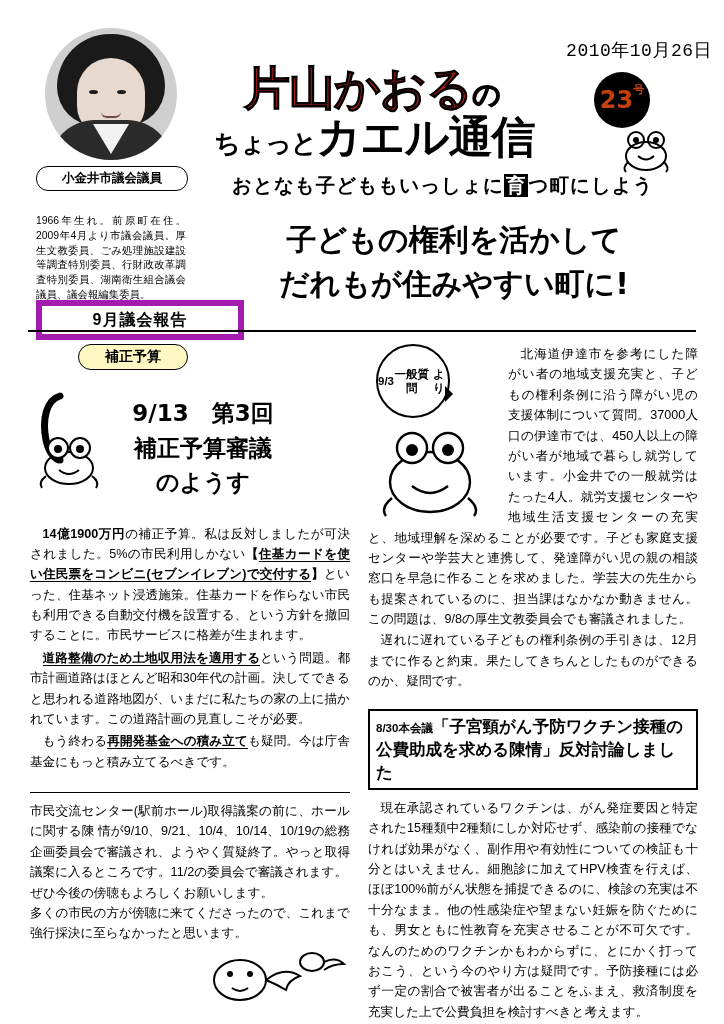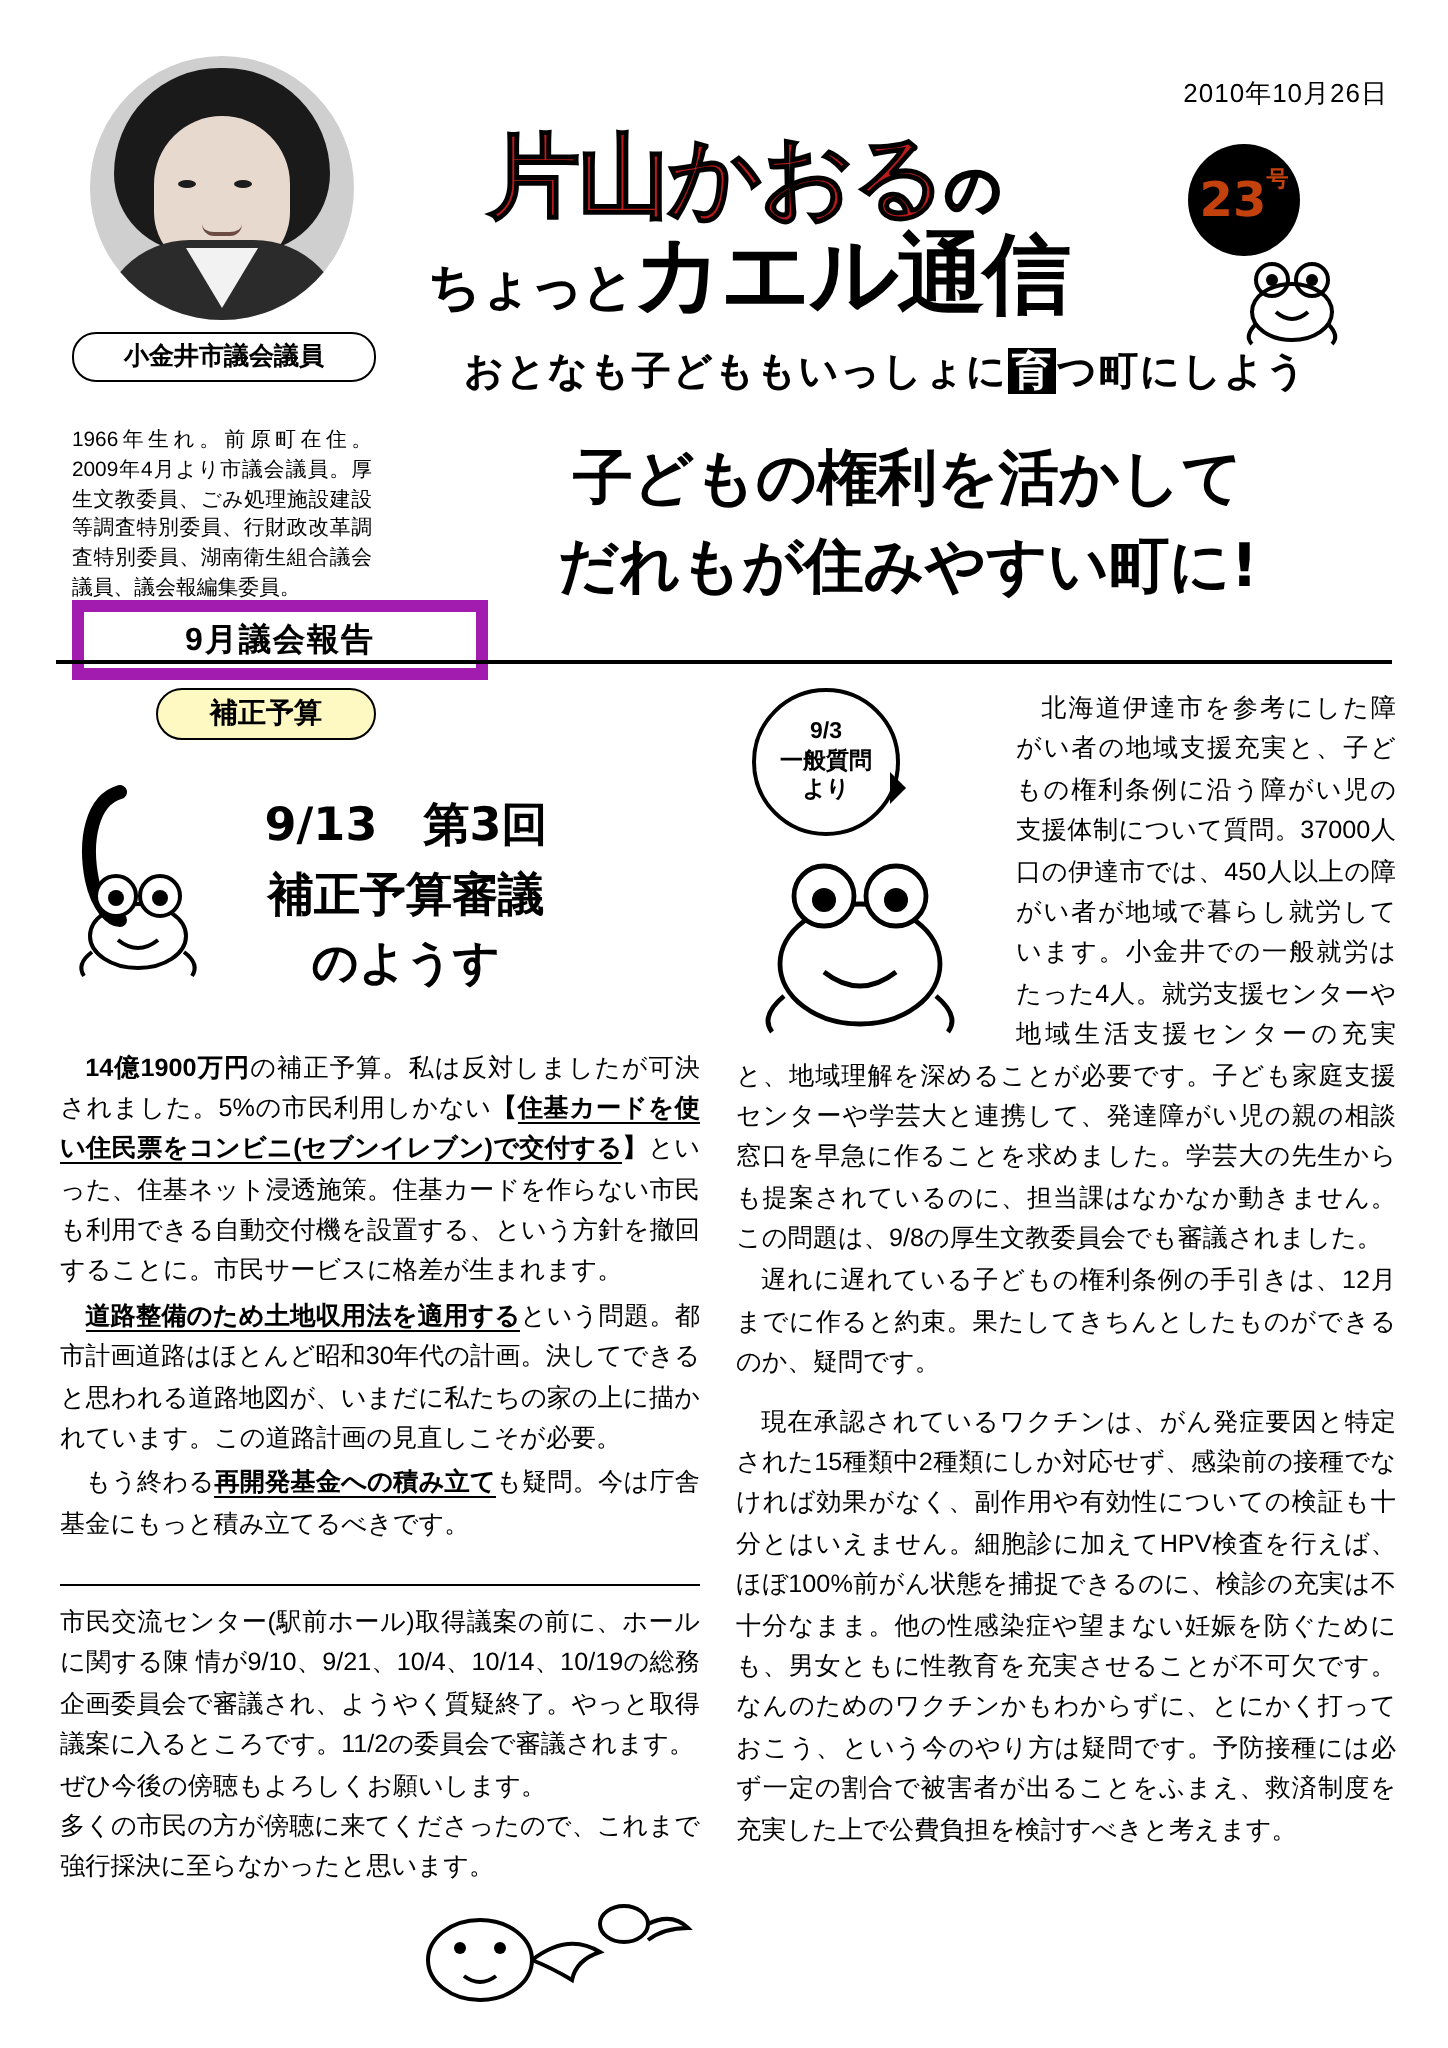--- a/index.html
+++ b/index.html
@@ -5,22 +5,22 @@
   html,body{margin:0;padding:0;}
   body{
     width:724px;height:1024px;background:#ffffff;
     font-family:"Liberation Serif", serif;color:#000;
     position:relative;overflow:hidden;
   }
   .page{position:relative;width:724px;height:1024px;padding:0;}
 
   
   .date{
-    position:absolute;top:38px;right:30px;font-size:13px;
-    font-family:Liberation Sans, sans-serif;letter-spacing:0.5px;
+    position:absolute;top:38px;right:12px;font-size:18px;
+    font-family:Liberation Mono, monospace;letter-spacing:0.5px;
   }
   .photo-wrap{position:absolute;left:36px;top:28px;width:150px;}
   .photo{
     width:132px;height:132px;border-radius:50%;overflow:hidden;
     margin:0 auto;background:#cfcfcf;position:relative;
   }
   .photo .hair{
     position:absolute;left:50%;top:6px;transform:translateX(-50%);
     width:108px;height:92px;border-radius:54px 54px 40px 40px;background:#1a1a1a;
   }
@@ -123,21 +123,21 @@
   }
   .sec2-title .q{font-size:17px;}
   .sec2 .body-text{margin-top:8px;}
   .sec2 .body-text p{margin:0;text-indent:0;}
   .hr-sec2{border-top:1.5px solid #000;width:320px;margin-top:2px;}
 
   
   .col-right{position:absolute;left:368px;top:344px;width:330px;}
   .bubble{
     position:relative;width:70px;height:70px;border-radius:50%;
-    border:2px solid #000;display:flex;flex-direction:column;align-items:center;
+    border:2px solid #000;display:flex;flex-direction:row;align-items:center;
     justify-content:center;font-family:"Liberation Sans", sans-serif;
     font-size:11.5px;font-weight:bold;line-height:1.25;text-align:center;
     margin-left:8px;
   }
   .bubble:after{
     content:"";position:absolute;right:-13px;top:40px;width:0;height:0;
     border:8px solid transparent;border-left-color:#000;
   }
   .right-body{
     font-family:"Liberation Sans", sans-serif;font-size:12.6px;line-height:1.62;
@@ -294,19 +294,22 @@
             <path d="M100 74 q12 10 6 18" fill="none" stroke="#000" stroke-width="2.4"></path>
           </svg>
         </div>
       </div>
       <div class="right-body">
         <p>北海道伊達市を参考にした障がい者の地域支援充実と、子どもの権利条例に沿う障がい児の支援体制について質問。37000人口の伊達市では、450人以上の障がい者が地域で暮らし就労しています。小金井での一般就労はたった4人。就労支援センターや地域生活支援センターの充実と、地域理解を深めることが必要です。子ども家庭支援センターや学芸大と連携して、発達障がい児の親の相談窓口を早急に作ることを求めました。学芸大の先生からも提案されているのに、担当課はなかなか動きません。この問題は、9/8の厚生文教委員会でも審議されました。</p>
         <p>遅れに遅れている子どもの権利条例の手引きは、12月までに作ると約束。果たしてきちんとしたものができるのか、疑問です。</p>
       </div>
     </div>
 
+    <div class="box-title">
+      <span class="small">8/30本会議</span><span>「子宮頸がん予防ワクチン接種の公費助成を求める陳情」反対討論しました</span>
+    </div>
 
     <div class="right-body" style="margin-top:8px;">
       <p>現在承認されているワクチンは、がん発症要因と特定された15種類中2種類にしか対応せず、感染前の接種でなければ効果がなく、副作用や有効性についての検証も十分とはいえません。細胞診に加えてHPV検査を行えば、ほぼ100%前がん状態を捕捉できるのに、検診の充実は不十分なまま。他の性感染症や望まない妊娠を防ぐためにも、男女ともに性教育を充実させることが不可欠です。なんのためのワクチンかもわからずに、とにかく打っておこう、という今のやり方は疑問です。予防接種には必ず一定の割合で被害者が出ることをふまえ、救済制度を充実した上で公費負担を検討すべきと考えます。</p>
     </div>
   </div>
 
 </div>
 
 </body></html>

